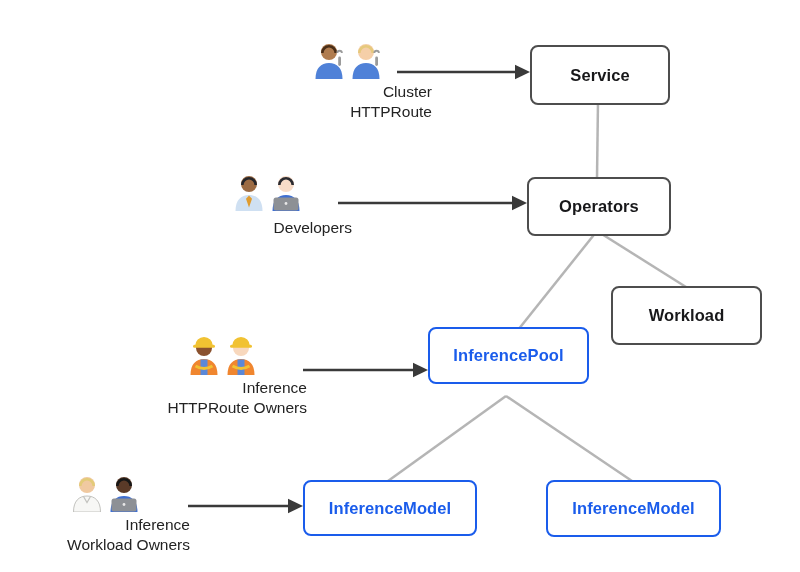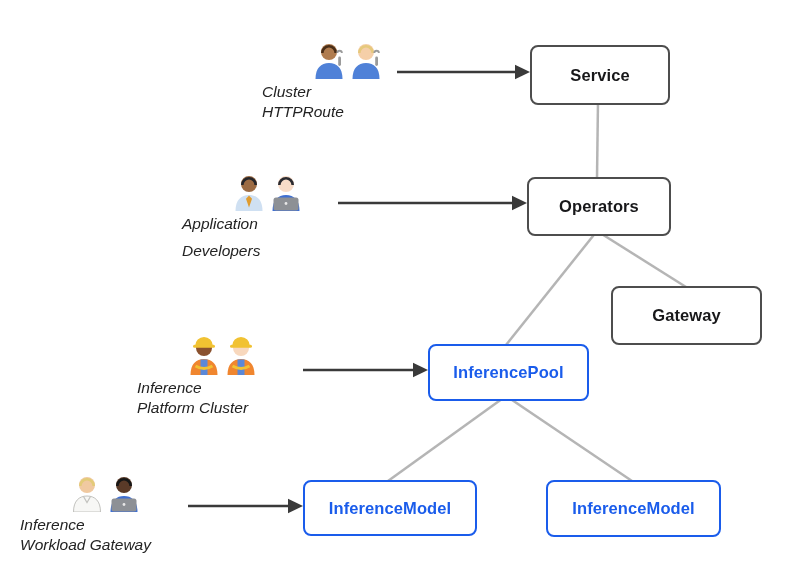--- a/index.html
+++ b/index.html
@@ -14,21 +14,21 @@
   svg.wires{position:absolute;left:0;top:0;z-index:1;}
   .wire{stroke:var(--connector);stroke-width:2.5;fill:none;}
   .arrow-line{stroke:var(--arrow);stroke-width:2.5;}
   .arrow-head{fill:var(--arrow);stroke:none;}
   .node{
     position:absolute;z-index:2;display:flex;align-items:center;justify-content:center;
     background:#ffffff;border-radius:8px;font-weight:700;font-size:16.5px;letter-spacing:.1px;
   }
   .node.dark{border:2.5px solid var(--node-border);color:#18181a;}
   .node.blue{border:2.5px solid var(--accent);color:var(--accent);}
-  .persona{position:absolute;z-index:2;width:170px;text-align:left;font-style:italic;}
+  .persona{position:absolute;z-index:2;width:170px;text-align:right;}
   .figures{display:flex;justify-content:center;align-items:flex-end;gap:3px;height:45px;}
   .figures span{display:inline-flex;}
   .plabel{font-size:15.5px;line-height:19.5px;color:#232323;margin-top:3px;white-space:nowrap;}
 </style>
 </head>
 <body>
 
 <div class="canvas">
 
   <svg class="wires" width="800" height="572" viewBox="0 0 800 572">
@@ -57,23 +57,23 @@
     </g>
   </svg>
 
   <div class="node dark" style="left:530px;top:45px;width:136px;height:56px">
     <span>Service</span>
   </div>
   <div class="node dark" style="left:527px;top:177px;width:140px;height:55px">
     <span>Operators</span>
   </div>
   <div class="node dark" style="left:611px;top:286px;width:147px;height:55px">
-    <span>Gateway</span>
+    <span>Workload</span>
   </div>
-  <div class="node blue" style="left:428px;top:344px;width:157px;height:53px">
+  <div class="node blue" style="left:428px;top:327px;width:157px;height:53px">
     <span>InferencePool</span>
   </div>
   <div class="node blue" style="left:303px;top:480px;width:170px;height:52px">
     <span>InferenceModel</span>
   </div>
   <div class="node blue" style="left:546px;top:480px;width:171px;height:53px">
     <span>InferenceModel</span>
   </div>
 
   <div class="persona" style="left:262px;top:34px">
@@ -118,21 +118,20 @@
         <span>
           <svg width="34" height="44" viewBox="0 0 34 44" xmlns="http://www.w3.org/2000/svg">
             <path d="M3.5 44 C3.5 33 9 28 17 28 C25 28 30.5 33 30.5 44 Z" fill="#3f6fd1"></path>
             <circle cx="17" cy="17" r="8" fill="#f8dcc8"></circle>
             <path d="M9 18 A8 8 0 0 1 25 18 L22.4 18 A5.4 5.4 0 0 0 11.6 18 Z" fill="#2b2b30"></path>
             <rect x="4.5" y="30.5" width="25" height="13" rx="2.5" fill="#8d9095"></rect>
             <circle cx="17" cy="36.5" r="1.4" fill="#e8e8e8"></circle>
           </svg>
         </span>
       </div>
-    <div class="plabel">Application</div>
     <div class="plabel" style="margin-top:7px">Developers</div>
   </div>
 
   <div class="persona" style="left:137px;top:330px">
     <div class="figures">
         <span>
           <svg width="34" height="44" viewBox="0 0 34 44" xmlns="http://www.w3.org/2000/svg">
             <path d="M3.5 44 C3.5 33 9 28 17 28 C25 28 30.5 33 30.5 44 Z" fill="#f0862f"></path>
             <rect x="13.5" y="28.5" width="7" height="15.5" fill="#5a88d8"></rect>
             <path d="M8.5 35 Q17 40 25.5 35" stroke="#f1c232" stroke-width="3" fill="none"></path>
@@ -146,21 +145,21 @@
             <path d="M3.5 44 C3.5 33 9 28 17 28 C25 28 30.5 33 30.5 44 Z" fill="#f0862f"></path>
             <rect x="13.5" y="28.5" width="7" height="15.5" fill="#5a88d8"></rect>
             <path d="M8.5 35 Q17 40 25.5 35" stroke="#f1c232" stroke-width="3" fill="none"></path>
             <circle cx="17" cy="17" r="8" fill="#f8d8bd"></circle>
             <path d="M8.2 14.8 A8.8 8.8 0 0 1 25.8 14.8 Z" fill="#f1c232"></path>
             <rect x="6" y="13.8" width="22" height="3" rx="1.5" fill="#f1c232"></rect>
           </svg>
         </span>
       </div>
     <div class="plabel">Inference</div>
-    <div class="plabel" style="margin-top:0">Platform Cluster</div>
+    <div class="plabel" style="margin-top:0">HTTPRoute Owners</div>
   </div>
 
   <div class="persona" style="left:20px;top:467px">
     <div class="figures">
         <span>
           <svg width="34" height="44" viewBox="0 0 34 44" xmlns="http://www.w3.org/2000/svg">
             <path d="M3.5 44 C3.5 33 9 28 17 28 C25 28 30.5 33 30.5 44 Z" fill="#f7f7f5" stroke="#c2c2be" stroke-width="1"></path>
             <path d="M13.5 28.5 L17 34.5 L20.5 28.5" fill="none" stroke="#c2c2be" stroke-width="1.2"></path>
             <circle cx="17" cy="17" r="8" fill="#f0c9a0"></circle>
             <path d="M9 18 A8 8 0 0 1 25 18 L22.4 18 A5.4 5.4 0 0 0 11.6 18 Z" fill="#e3cb78"></path>
@@ -170,16 +169,16 @@
           <svg width="34" height="44" viewBox="0 0 34 44" xmlns="http://www.w3.org/2000/svg">
             <path d="M3.5 44 C3.5 33 9 28 17 28 C25 28 30.5 33 30.5 44 Z" fill="#3f6fd1"></path>
             <circle cx="17" cy="17" r="8" fill="#5a3a28"></circle>
             <path d="M9 18 A8 8 0 0 1 25 18 L22.4 18 A5.4 5.4 0 0 0 11.6 18 Z" fill="#171717"></path>
             <rect x="4.5" y="30.5" width="25" height="13" rx="2.5" fill="#8d9095"></rect>
             <circle cx="17" cy="36.5" r="1.4" fill="#e8e8e8"></circle>
           </svg>
         </span>
       </div>
     <div class="plabel">Inference</div>
-    <div class="plabel" style="margin-top:0">Workload Gateway</div>
+    <div class="plabel" style="margin-top:0">Workload Owners</div>
   </div>
 
 </div>
 
 </body></html>

